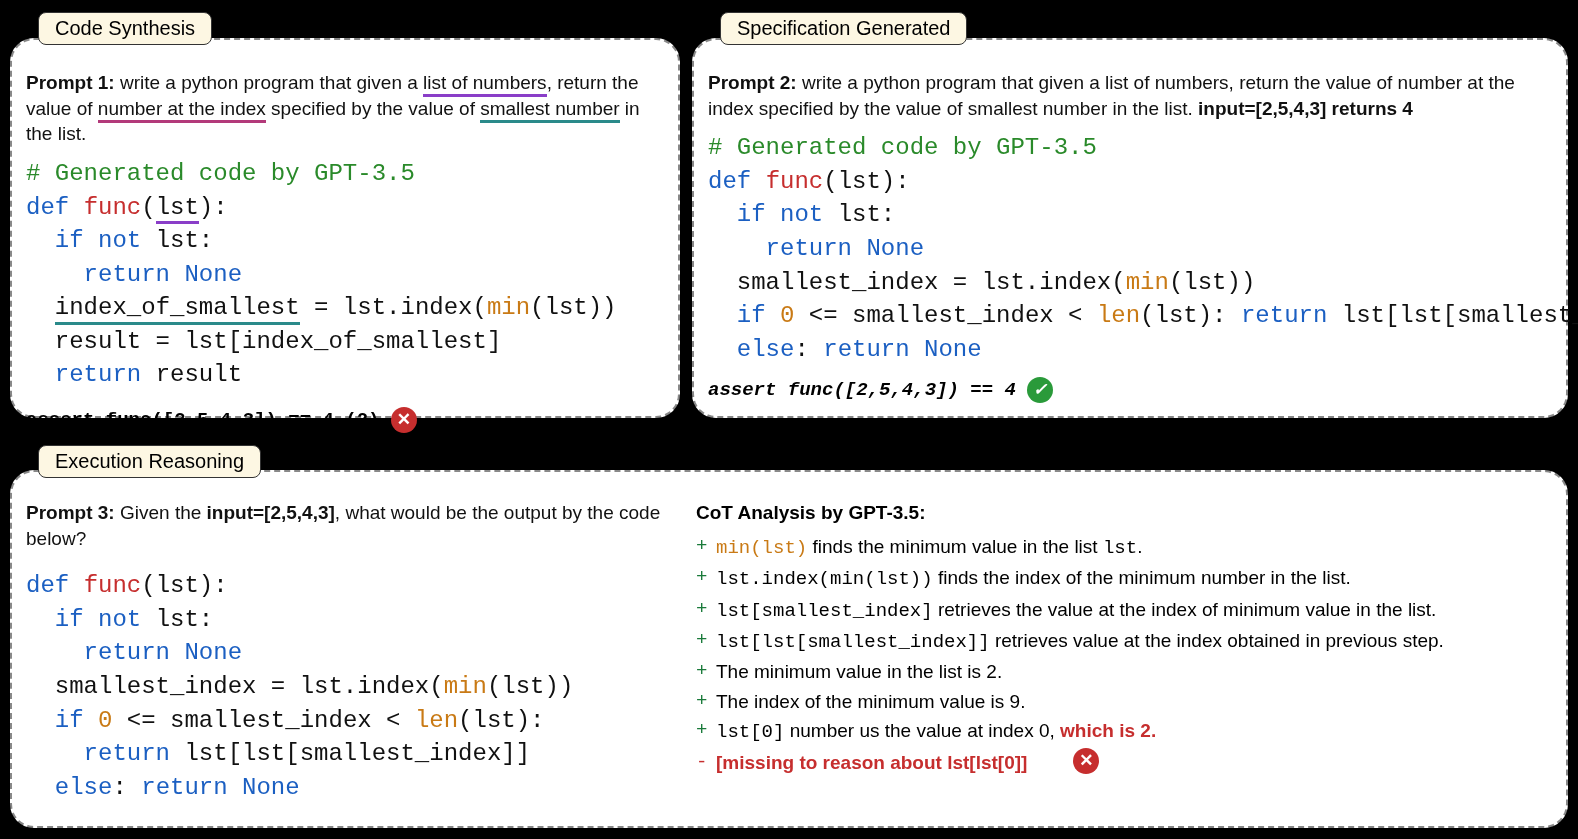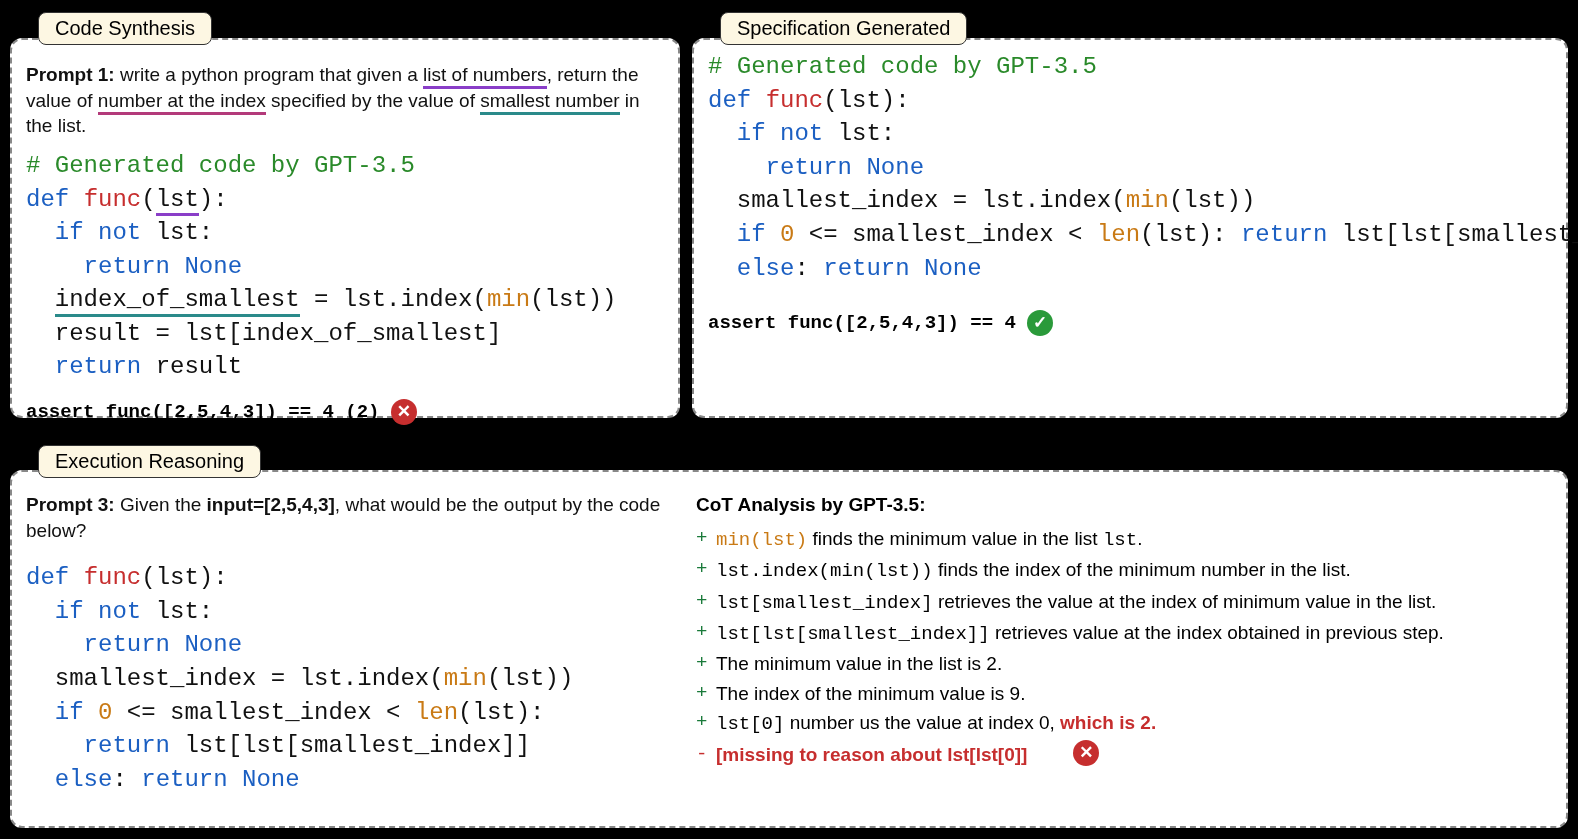--- a/index.html
+++ b/index.html
@@ -7,22 +7,22 @@
     font-family: Arial, Helvetica, sans-serif;
     background: #000;
     width: 1578px;
     height: 839px;
     position: relative;
     padding: 8px;
   }
   .panel {
     background: #fff;
     border: 2px dashed #888;
-    border-radius: 12px;
-    padding: 10px 14px 10px 14px;
+    border-radius: 24px;
+    padding: 18px 14px 10px 14px;
     position: absolute;
     font-size: 19px;
     line-height: 1.35;
   }
   .tab {
     position: absolute;
     background: #fdf7e3;
     border: 1.5px solid #333;
     border-radius: 8px;
     padding: 4px 16px;
@@ -90,28 +90,31 @@
   <div style="margin-top:14px;">
     <span class="assert-line">assert func([2,5,4,3]) == 4 (2)</span>
     <span class="icon-wrong">✕</span>
   </div>
 </div>
 
 <div class="tab" style="top:12px; left:712px;">
   <span>Specification Generated</span>
 </div>
 <div class="panel" style="top:38px; left:692px; width:876px; height:380px;">
+  <div class="prompt-text" style="margin-top:12px; margin-bottom:10px;">
+    <span class="prompt-label">Prompt 2:</span><span> write a python program that given a list of numbers, return the value of number at the index specified by the value of smallest number in the list. </span><span class="bold">input=[2,5,4,3] returns 4</span>
+  </div>
   <div class="code"><span class="c-comment"># Generated code by GPT-3.5</span>
 <span class="c-kw">def</span> <span class="c-funcname">func</span>(lst):
   <span class="c-kw">if not</span> lst:
     <span class="c-kw">return</span> <span class="c-const">None</span>
   smallest_index = lst.index(<span class="c-builtin">min</span>(lst))
   <span class="c-kw">if</span> <span class="c-num">0</span> &lt;= smallest_index &lt; <span class="c-builtin">len</span>(lst): <span class="c-kw">return</span> lst[lst[smallest_index]]
   <span class="c-kw">else</span>: <span class="c-kw">return</span> <span class="c-const">None</span></div>
-  <div style="margin-top:24px;">
+  <div style="margin-top:10px;font-style:italic;">
     <span class="assert-line">assert func([2,5,4,3]) == 4</span>
     <span class="icon-right">✓</span>
   </div>
 </div>
 
 <div class="tab" style="top:445px; left:30px;">
   <span>Execution Reasoning</span>
 </div>
 <div class="panel" style="top:470px; left:10px; width:1558px; height:358px;">
   <div style="display:flex; gap:30px; margin-top:10px;">

